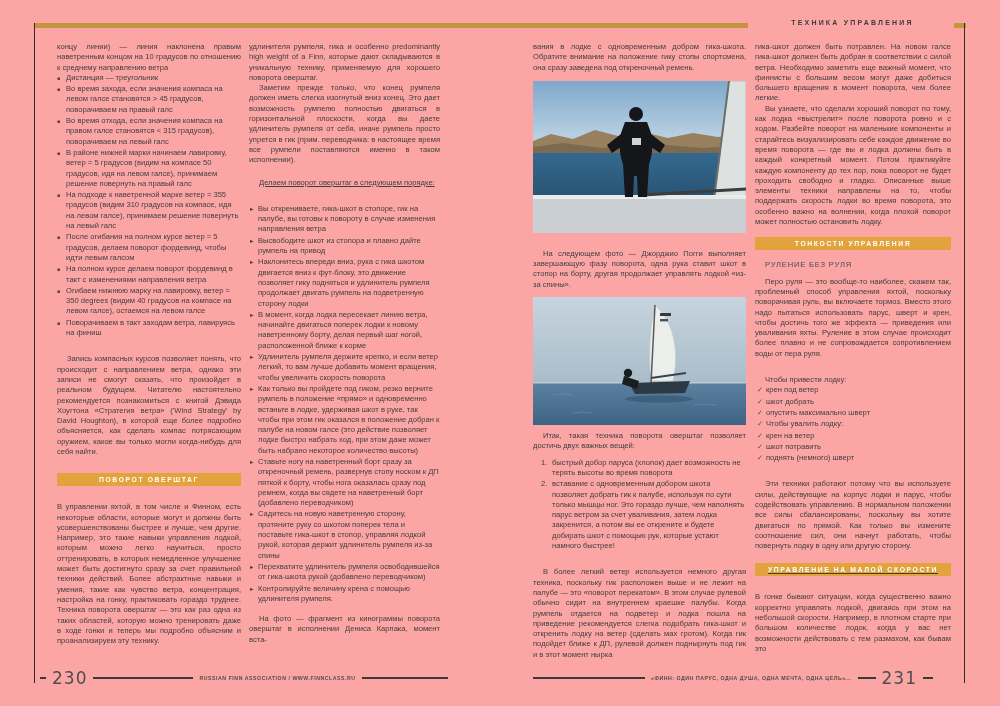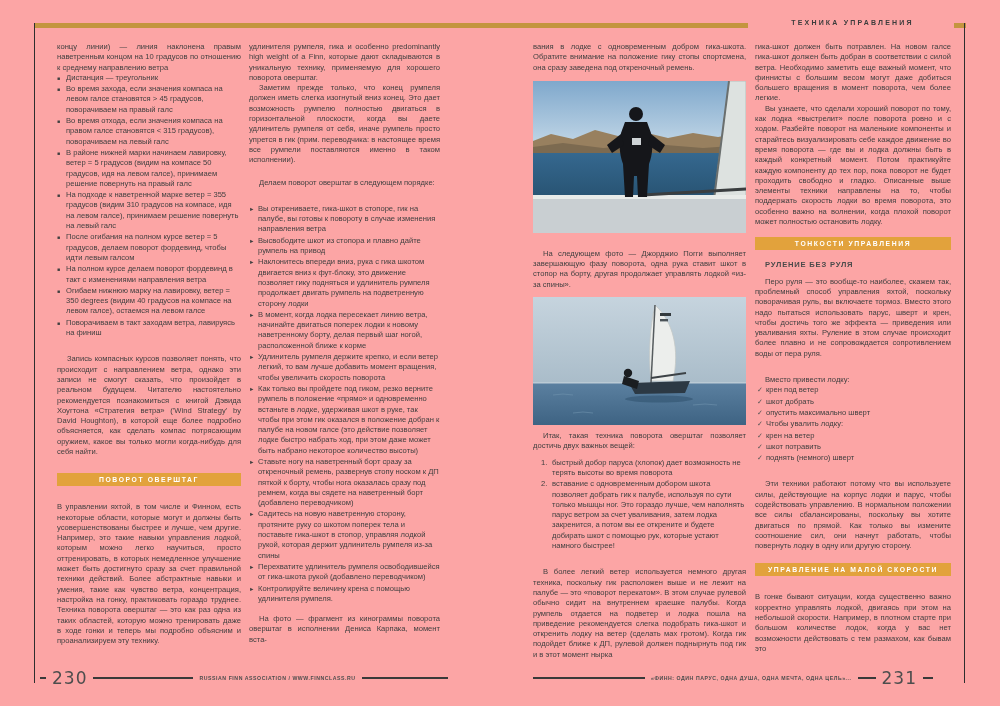--- a/index.html
+++ b/index.html
@@ -16,27 +16,27 @@
 
   
   .col{position:absolute;top:42px;font-size:7.6px;line-height:10.3px;}
   .c1{left:57px;width:184px;}
   .c2{left:249px;width:191px;}
   .r1{left:533px;width:213px;}
   .r2{left:755px;width:196px;}
 
   p{margin:0;}
   .just{text-align:justify;}
-  .ind{text-indent:10px;} .mt6{margin-top:6px;} .mt8{margin-top:16px;} .mt10{margin-top:10px;} .mt12{margin-top:12px;}
+  .ind{text-indent:10px;} .mt6{margin-top:6px;} .mt8{margin-top:16px;} .mt10{margin-top:10px;} .mt12{margin-top:12px;text-decoration:underline;}
 
   
   .banner{height:13px;background:#e2a23c;display:flex;align-items:center;justify-content:center;}
   .banner span{font-size:6.8px;font-weight:bold;letter-spacing:1.6px;color:#ffffff;white-space:nowrap;}
 
-  .subhead{font-size:7.6px;font-weight:bold;letter-spacing:.8px;color:#4a4a4a;padding-left:10px;}
+  .subhead{font-size:7.6px;font-weight:normal;letter-spacing:.8px;color:#4a4a4a;padding-left:10px;}
 
   
   .list .li{display:flex;margin-bottom:1px;}
   .list .marker{flex:0 0 9px;color:#3f3f3f;}
   .list.sq .marker{font-size:5px;line-height:10.3px;}
   .list.arrow .marker{font-size:5.6px;line-height:10.3px;}
   .list.check .marker{font-size:7px;line-height:10.3px;color:#555;}
   .list.num .marker{flex:0 0 11px;font-size:7.6px;}
   .list.num{padding-left:8px;}
   .list.check{padding-left:2px;}
@@ -248,21 +248,21 @@
   </div>
 
   <div class="col r2">
     <p class="just">гика-шкот должен быть потравлен. На новом галсе гика-шкот должен быть добран в соответствии с силой ветра. Необходимо заметить еще важный момент, что финнисты с большим весом могут даже добиться большего вращения в момент поворота, чем более легкие.</p>
     <p class="just ind">Вы узнаете, что сделали хороший поворот по тому, как лодка «выстрелит» после поворота ровно и с ходом. Разбейте поворот на маленькие компоненты и старайтесь визуализировать себе каждое движение во время поворота — где вы и лодка должны быть в каждый конкретный момент. Потом практикуйте каждую компоненту до тех пор, пока поворот не будет проходить свободно и гладко. Описанные выше элементы техники направлены на то, чтобы поддержать скорость лодки во время поворота, это особенно важно на волнении, когда плохой поворот может полностью остановить лодку.</p>
     <div class="banner mt10">
       <span>ТОНКОСТИ УПРАВЛЕНИЯ</span>
     </div>
     <p class="subhead mt10">РУЛЕНИЕ БЕЗ РУЛЯ</p>
     <p class="just ind mt6">Перо руля — это вообще-то наиболее, скажем так, проблемный способ управления яхтой, поскольку поворачивая руль, вы включаете тормоз. Вместо этого надо пытаться использовать парус, шверт и крен, чтобы достичь того же эффекта — приведения или уваливания яхты. Руление в этом случае происходит более плавно и не сопровождается сопротивлением воды от пера руля.</p>
-    <p class="listintro mt8">Вместо привести лодку:</p>
+    <p class="listintro mt8">Чтобы привести лодку:</p>
     <div class="list check">
         <div class="li">
           <span class="marker">✓</span>
           <span class="litext">крен под ветер</span>
         </div>
         <div class="li">
           <span class="marker">✓</span>
           <span class="litext">шкот добрать</span>
         </div>
         <div class="li">

